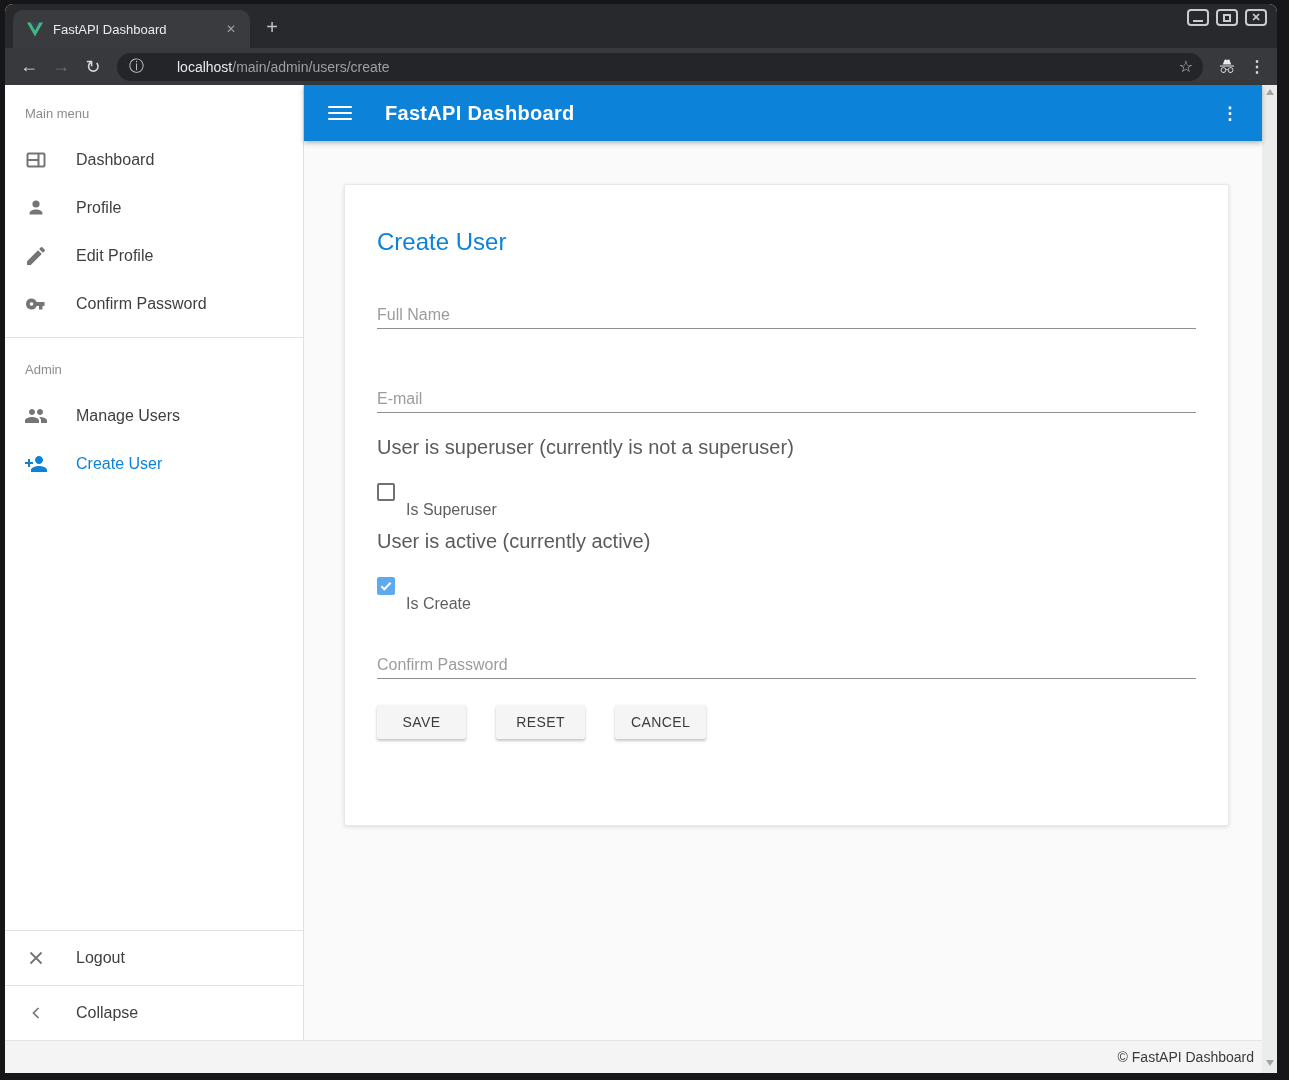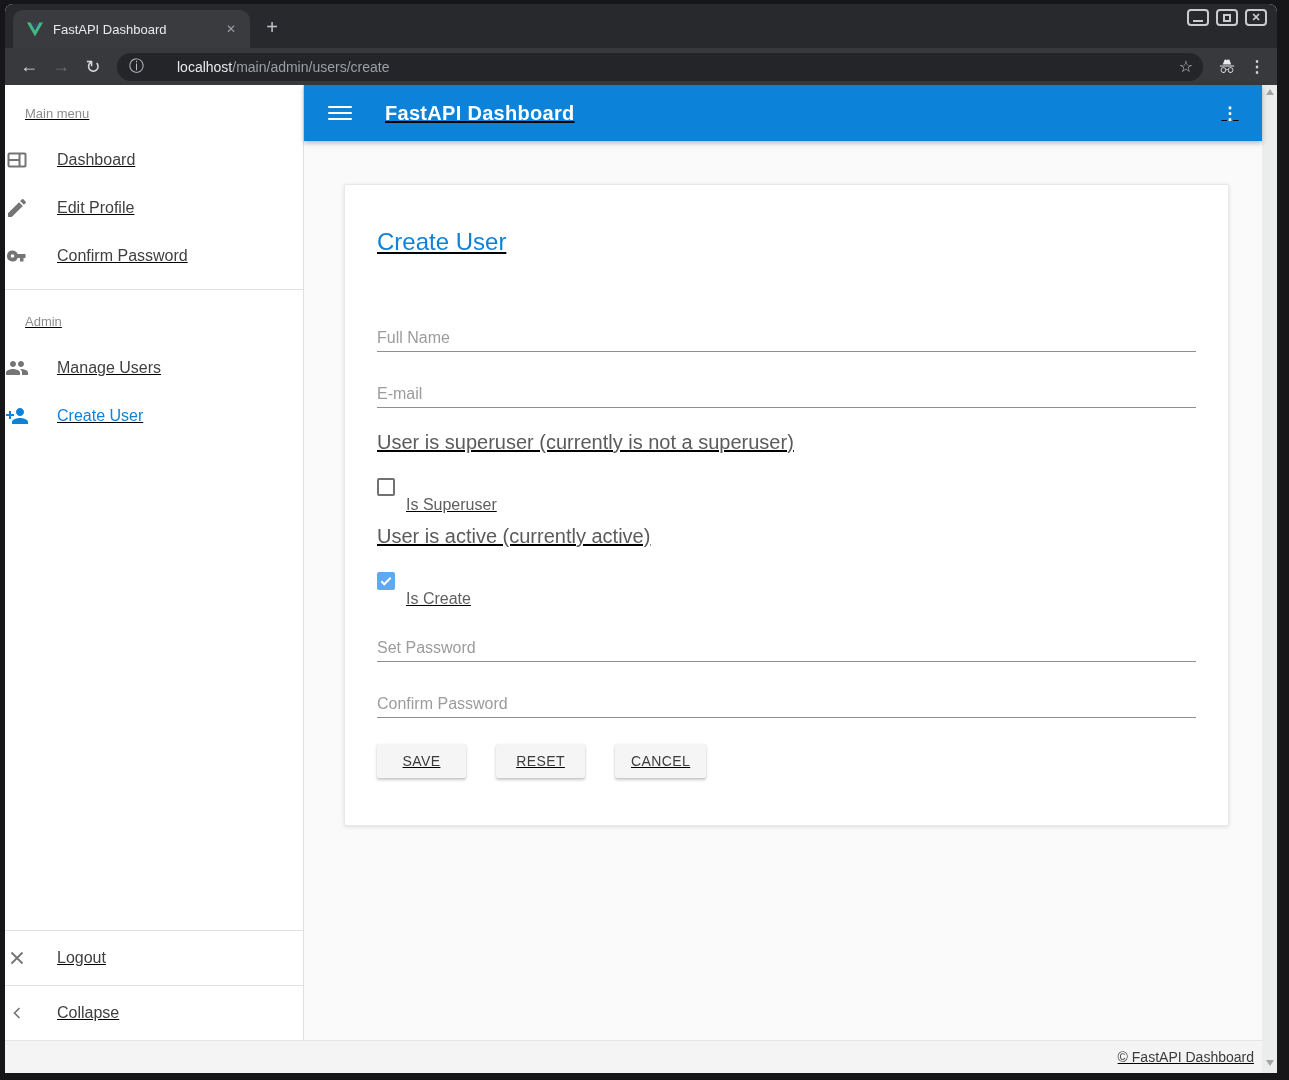--- a/index.html
+++ b/index.html
@@ -52,29 +52,29 @@
   .info-ic { color:#bdc1c6; font-size:15px; margin-right:9px; }
   .url { flex:1; white-space:nowrap; overflow:hidden;padding-left:24px; }
   .url .host { color:#e8eaed; }
   .url .path { color:#9aa0a6; }
   .star-ic { color:#c4c8cc; font-size:16px; }
   .incog-ic { margin:0 10px 0 6px; display:flex; }
   .kebab { color:#d6d9dc; font-size:16px; font-weight:bold; width:20px; text-align:center;
     letter-spacing:0; line-height:1; }
   
   .viewport { flex:1; display:flex; min-height:0; }
-  .appcol { flex:1; display:flex; flex-direction:column; min-width:0;text-decoration:underline; }
+  .appcol { flex:1; display:flex; flex-direction:column; min-width:0; }
   .content-row { flex:1; display:flex; min-height:0; }
   
   .sidebar {
     width:299px; background:#fff; border-right:1px solid #e0e0e0;
     display:flex; flex-direction:column; flex:none;
   }
   .section-label { margin:21px 0 15px 20px; font-size:13px; color:#8c8c8c; }
-  .side-item { height:48px; display:flex; align-items:center; cursor:pointer; }
+  .side-item { height:48px; display:flex; align-items:center; padding-left:19px; cursor:pointer; }
   .side-item .ic { width:24px; height:24px; display:flex; align-items:center; justify-content:center; }
   .side-item .lbl { margin-left:28px; font-size:16px; color:#3f3f3f; }
   .side-item.active .lbl { color:#0d82d9; }
   .divider { border-top:1px solid #e2e2e2; margin-top:9px; }
   .side-spacer { flex:1; }
   .side-bottom .side-item { height:54px; }
   .side-bottom .divider { margin-top:0; }
   
   .main { flex:1; display:flex; flex-direction:column; background:#fafafa; min-width:0; }
   .appbar {
@@ -85,22 +85,22 @@
   .hamburger span { display:block; height:2px; background:#fff; border-radius:1px; }
   .appbar-title { margin-left:33px; font-size:20px; font-weight:bold; letter-spacing:.3px; }
   .appbar-spacer { flex:1; }
   .appbar .kebab { color:#fff; font-size:17px; }
   .page { flex:1; overflow:hidden; padding:43px 33px 0 40px; }
   .card {
     width:885px; height:642px; background:#fff; border:1px solid #e8e8e8; border-radius:2px;
     box-shadow:0 1px 4px rgba(0,0,0,.12); padding:42px 32px 0;
   }
   .card h1 { font-size:24px; font-weight:400; color:#0d82d9; line-height:30px; }
-  .field { margin-top:67px; }
-  .field.f2 { margin-top:28px; }
+  .field { margin-top:44px; }
+  .field.f2 { margin-top:56px; }
   .field.f3 { margin-top:44px; }
   .mat-input {
     width:100%; height:28px; border:none; border-bottom:1px solid #8f8f8f; background:transparent;
     font-family:"Liberation Sans",sans-serif; font-size:16px; color:#333; outline:none; border-radius:0;
   }
   .mat-input::placeholder { color:#9c9c9c; opacity:1; }
   .hint { margin-top:24px; font-size:20px; color:#5b5b5b; line-height:20px; }
   .hint.h2 { margin-top:30px; }
   .check-row { margin-top:26px; display:flex; align-items:center; height:18px; }
   .checkbox {
@@ -190,20 +190,29 @@
             <span class="ic">
               <svg width="24" height="24" viewBox="0 0 24 24" fill="none" stroke="#757575" stroke-width="2">
                   <rect x="3.5" y="5.5" width="17" height="13" rx="1"></rect>
                   <line x1="14.5" y1="5.5" x2="14.5" y2="18.5"></line>
                   <line x1="3.5" y1="12" x2="14.5" y2="12"></line>
                 </svg>
             </span>
             <span class="lbl">Dashboard</span>
           </div>
 
+          <div class="side-item">
+            <span class="ic">
+              <svg width="24" height="24" viewBox="0 0 24 24" fill="#757575">
+                  <circle cx="12" cy="8" r="3.6"></circle>
+                  <path d="M12 13.4c-3.2 0-6.4 1.6-6.4 3.6v1.4h12.8V17c0-2-3.2-3.6-6.4-3.6z"></path>
+                </svg>
+            </span>
+            <span class="lbl">Profile</span>
+          </div>
 
           <div class="side-item">
             <span class="ic">
               <svg width="24" height="24" viewBox="0 0 24 24" fill="#757575">
                   <path d="M3 17.25V21h3.75L17.81 9.94l-3.75-3.75L3 17.25zM20.71 7.04a1 1 0 0 0 0-1.41l-2.34-2.34a1 1 0 0 0-1.41 0l-1.83 1.83 3.75 3.75 1.83-1.83z"></path>
                 </svg>
             </span>
             <span class="lbl">Edit Profile</span>
           </div>
 
@@ -298,23 +307,20 @@
 
               <div class="check-row">
                 <div class="checkbox checked">
                   <svg width="14" height="14" viewBox="0 0 24 24" fill="none" stroke="#fff" stroke-width="3.5">
                       <path d="M4 12.5l5 5L20 6.5"></path>
                     </svg>
                 </div>
                 <span class="check-lbl">Is Create</span>
               </div>
 
-              <div class="field f3">
-                <input class="mat-input" type="text" placeholder="Set Password" style="">
-              </div>
 
               <div class="field f2">
                 <input class="mat-input" type="text" placeholder="Confirm Password" style="">
               </div>
 
               <div class="actions">
                 <button class="btn">SAVE</button>
                 <button class="btn">RESET</button>
                 <button class="btn">CANCEL</button>
               </div>

